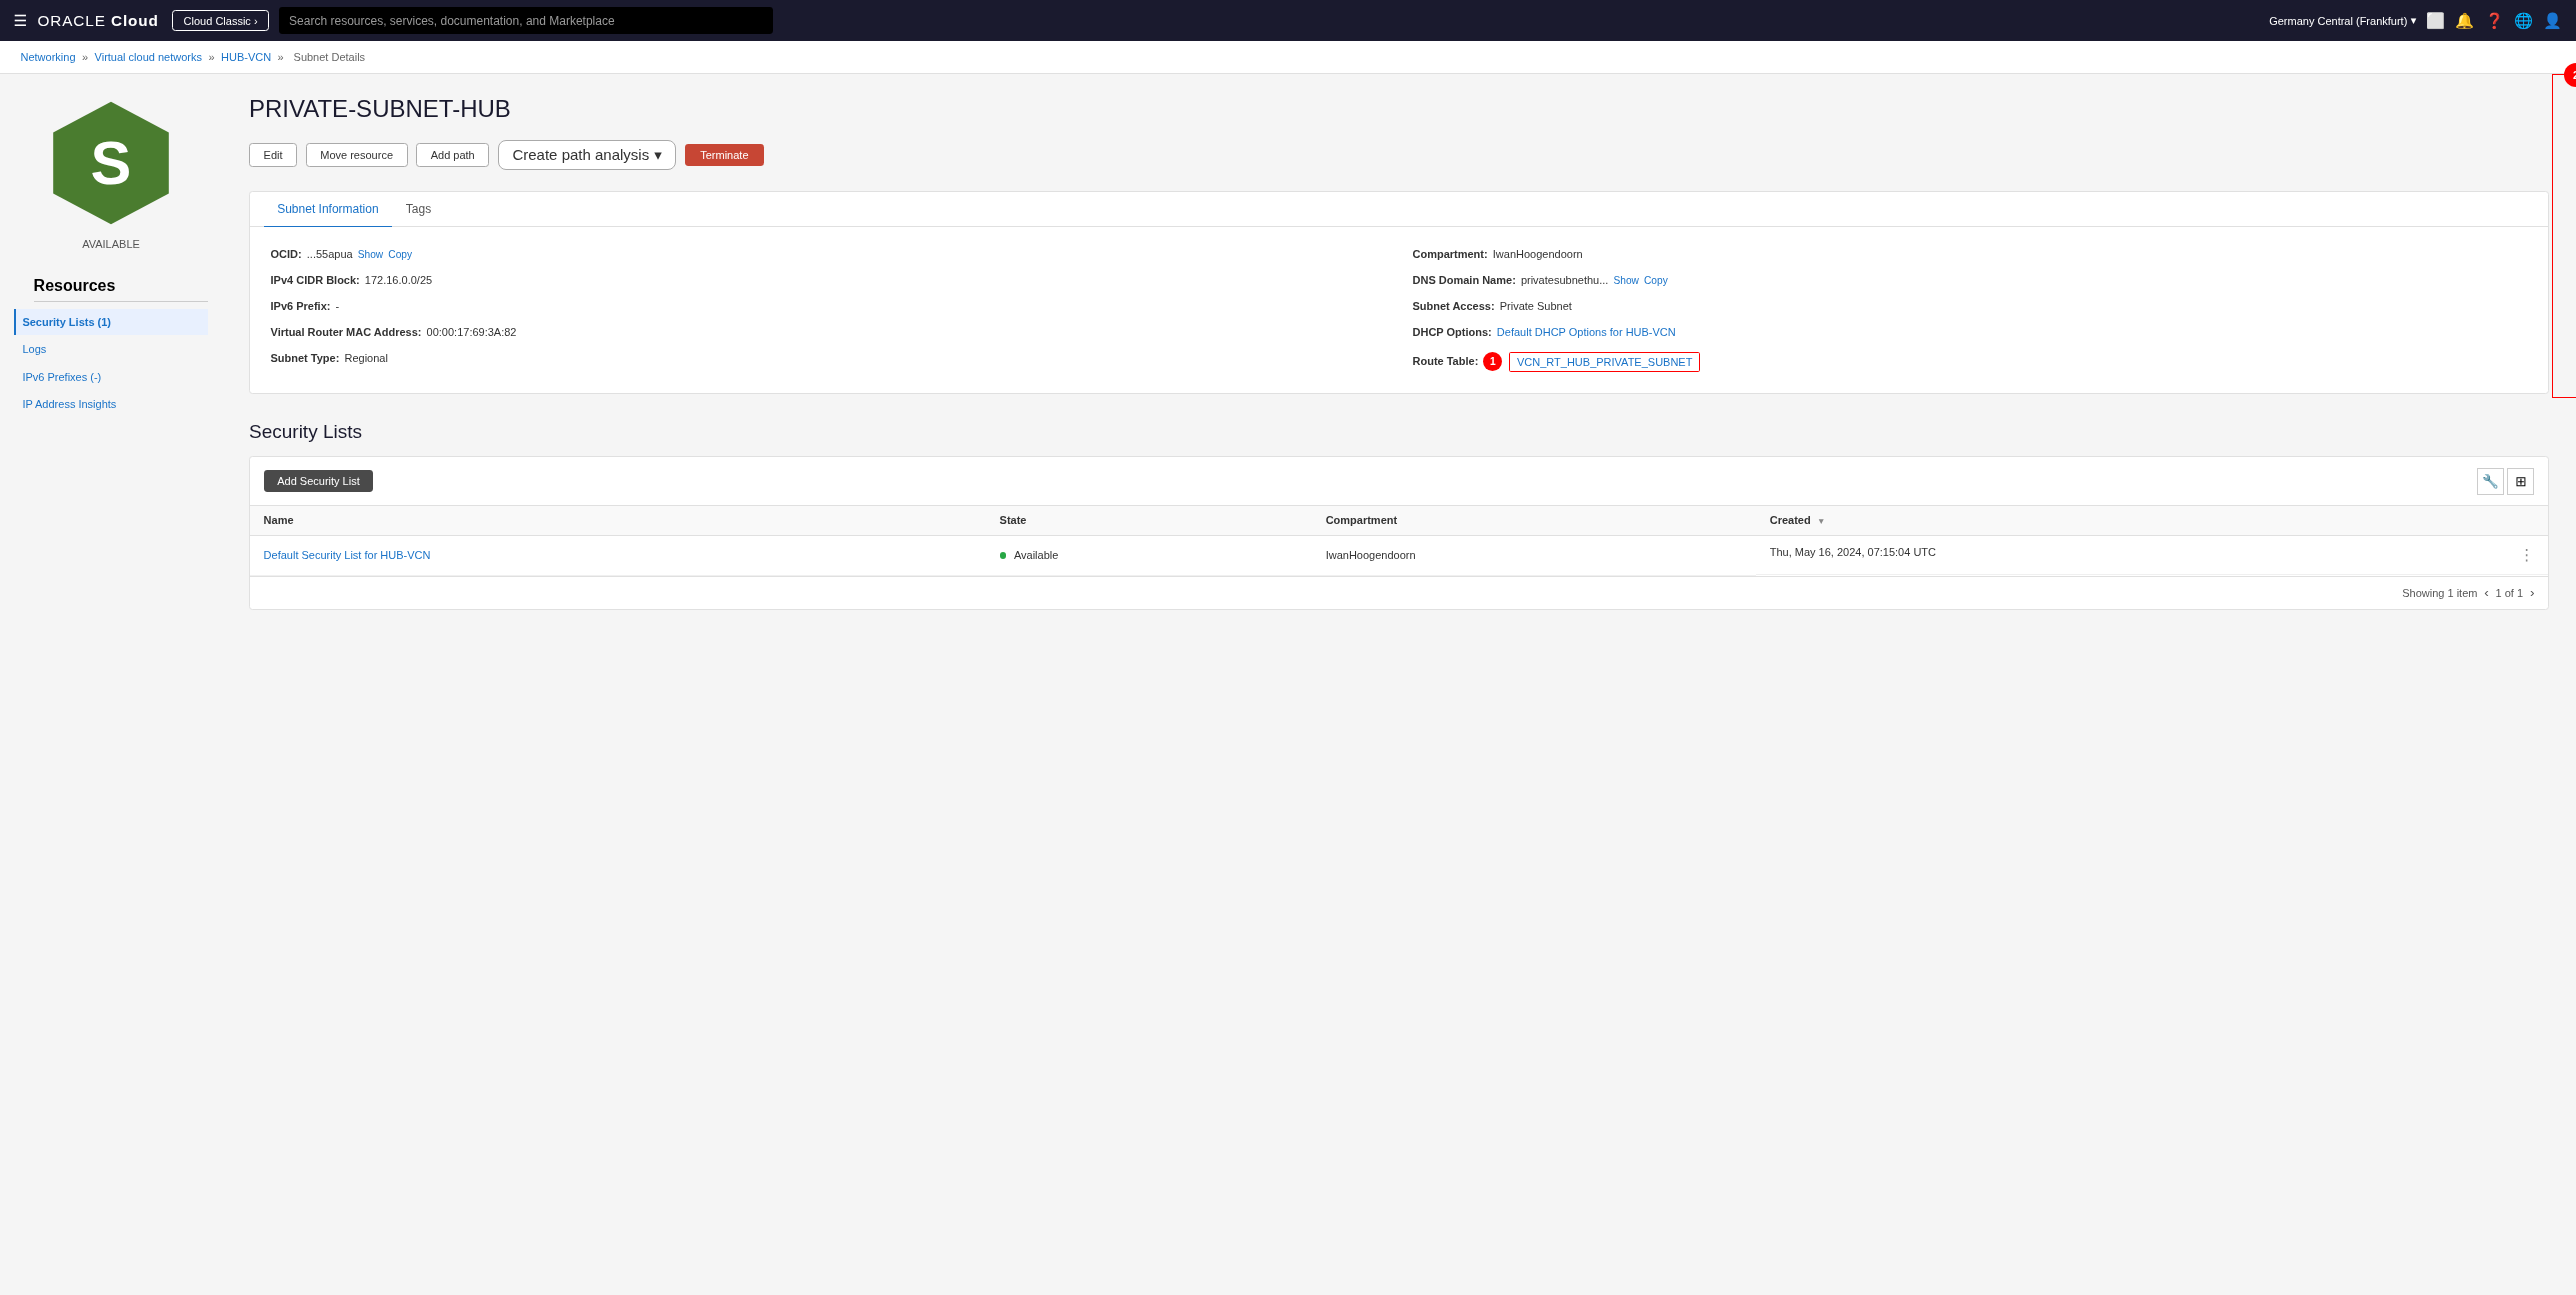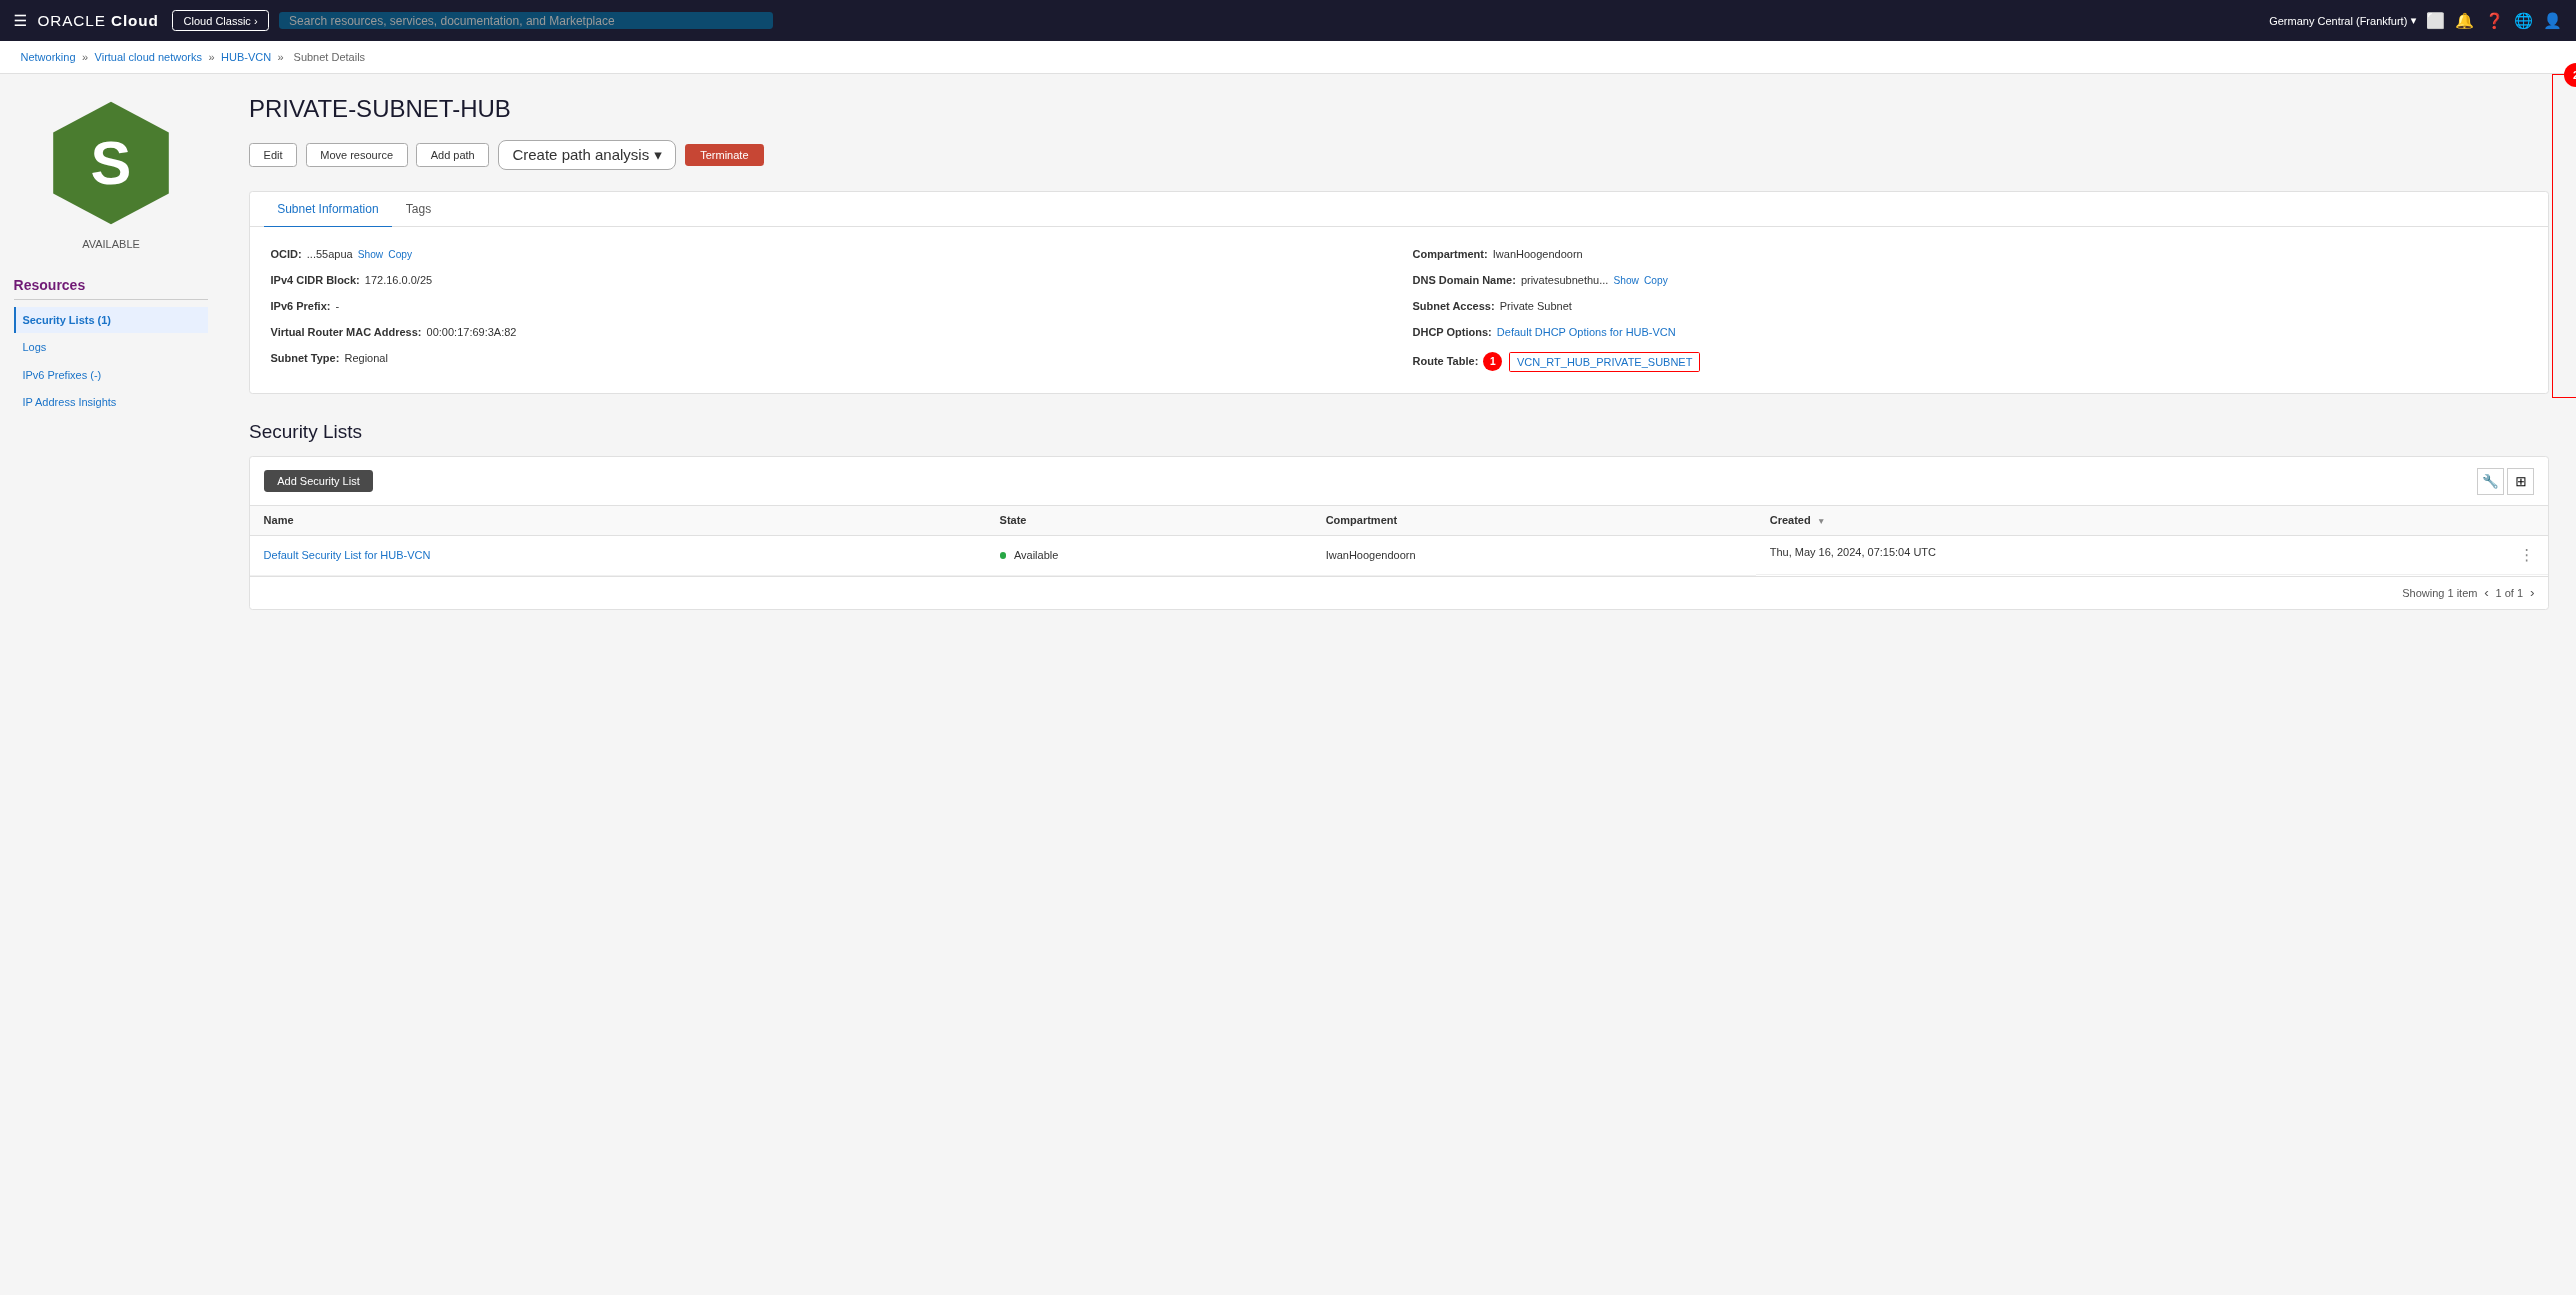--- a/index.html
+++ b/index.html
@@ -26,26 +26,26 @@
       border-radius: 3.4px;
       font-size: 11px;
       cursor: pointer;
       display: flex;
       align-items: center;
       gap: 5.1px;
     }
     .nav-search {
       flex: 1;
       max-width: 494px;
-      height: 17px;
+      height: 27px;
       border-radius: 3.4px;
       border: none;
       padding: 0 10.2px;
       font-size: 12px;
-      background: #0c4a6e;
+      background: #000000;
       color: #ccc;
     }
     .nav-search::placeholder { color: #999; }
     .nav-right {
       margin-left: auto;
       display: flex;
       align-items: center;
       gap: 10.2px;
       color: white;
       font-size: 11px;
@@ -83,21 +83,21 @@
     .hexagon {
       width: 136px;
       height: 136px;
       position: relative;
       margin-bottom: 6.8px;
     }
     .hexagon svg { width: 100%; height: 100%; }
     .status-label { font-size: 11px; color: #555; font-weight: 500; text-align: center; }
 
     .resources-section { margin-top: 27px; }
-    .resources-title { font-size: 14px; font-weight: 600; color: #701a75; margin-bottom: 6.8px; padding-bottom: 6.8px; border-bottom: 0.9px solid #ccc; }
+    .resources-title { font-size: 16px; font-weight: 600; color: #000000; margin-bottom: 6.8px; padding-bottom: 6.8px; border-bottom: 0.9px solid #ccc; margin-left: 20px; }
     .sidebar-nav-item {
       padding: 6.8px 6.8px;
       font-size: 11px;
       cursor: pointer;
       color: #1a73c8;
       border-left: 2.6px solid transparent;
       margin-bottom: 1.7px;
     }
     .sidebar-nav-item.active {
       color: #1a73c8;

